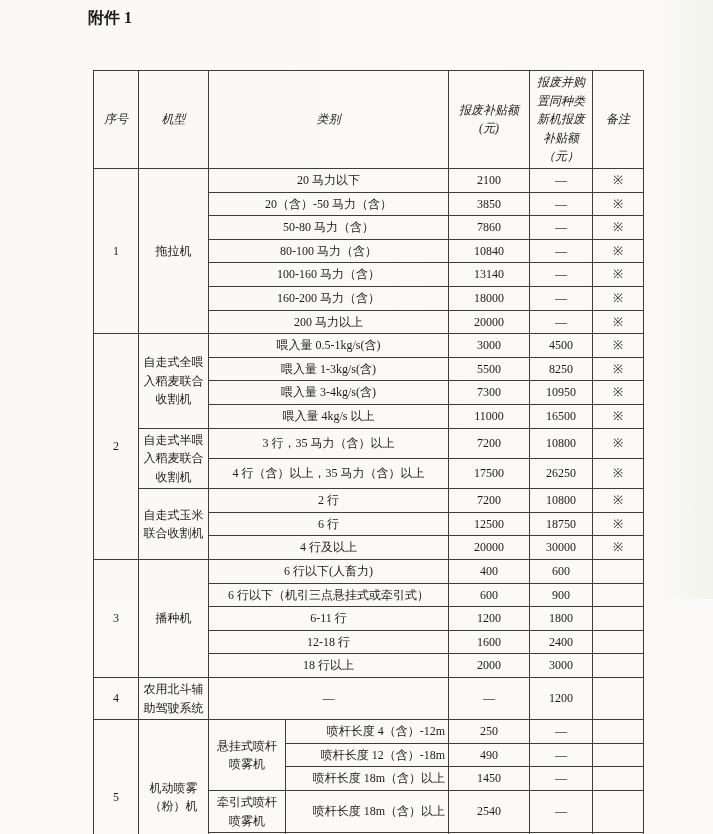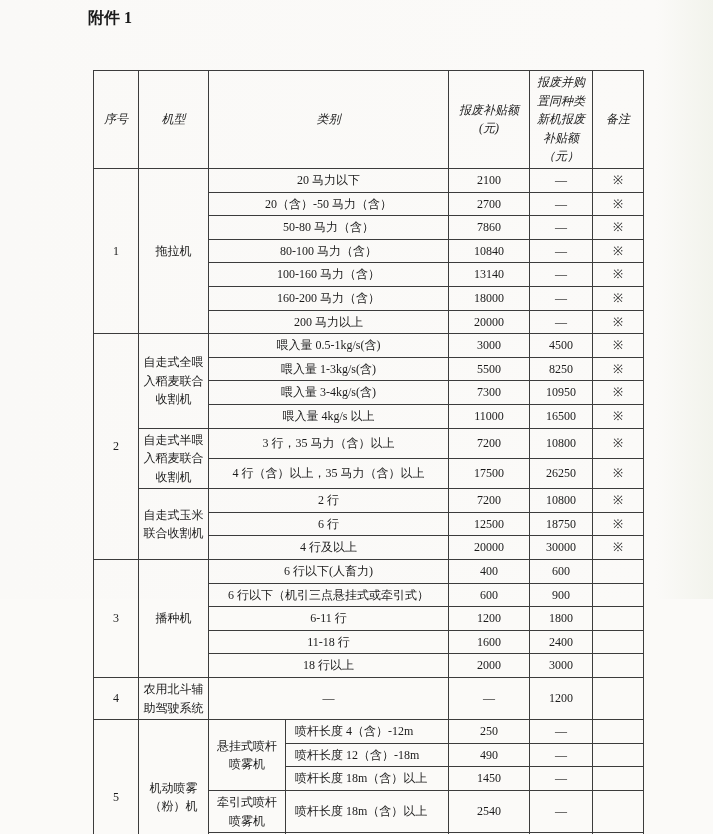--- a/index.html
+++ b/index.html
@@ -36,21 +36,21 @@
     font-size: 12px;
     font-weight: normal;
     text-align: center;
     vertical-align: middle;
     padding: 2px 3px;
     line-height: 1.55;
     word-break: break-all;
   }
   .subsidy thead th { height: 94px; font-style: italic; }
   .subsidy tbody td { height: 22px; }
-  .subsidy td.cat-left { text-align: left; padding-left: 9px; }
+  .subsidy td.cat-left { text-align: right; padding-left: 9px; }
 </style>
 </head>
 <body>
 
 <div class="page">
 
   <div class="attachment">附件 1</div>
 
 
   <table class="subsidy">
@@ -77,21 +77,21 @@
         <tr>
           <td rowspan="7">1</td>
           <td rowspan="7">拖拉机</td>
           <td colspan="2">20 马力以下</td>
           <td>2100</td>
           <td>—</td>
           <td>※</td>
         </tr>
         <tr>
           <td colspan="2">20（含）-50 马力（含）</td>
-          <td>2700</td>
+          <td>3850</td>
           <td>—</td>
           <td>※</td>
         </tr>
         <tr>
           <td colspan="2">50-80 马力（含）</td>
           <td>7860</td>
           <td>—</td>
           <td>※</td>
         </tr>
         <tr>
@@ -190,21 +190,21 @@
           <td>900</td>
           <td></td>
         </tr>
         <tr>
           <td colspan="2">6-11 行</td>
           <td>1200</td>
           <td>1800</td>
           <td></td>
         </tr>
         <tr>
-          <td colspan="2">11-18 行</td>
+          <td colspan="2">12-18 行</td>
           <td>1600</td>
           <td>2400</td>
           <td></td>
         </tr>
         <tr>
           <td colspan="2">18 行以上</td>
           <td>2000</td>
           <td>3000</td>
           <td></td>
         </tr>

